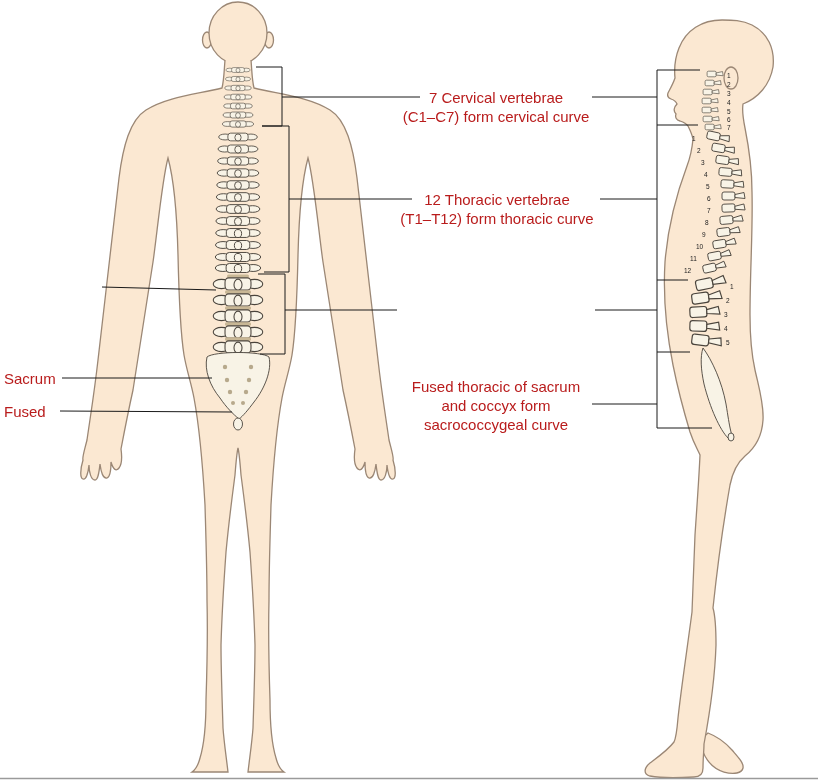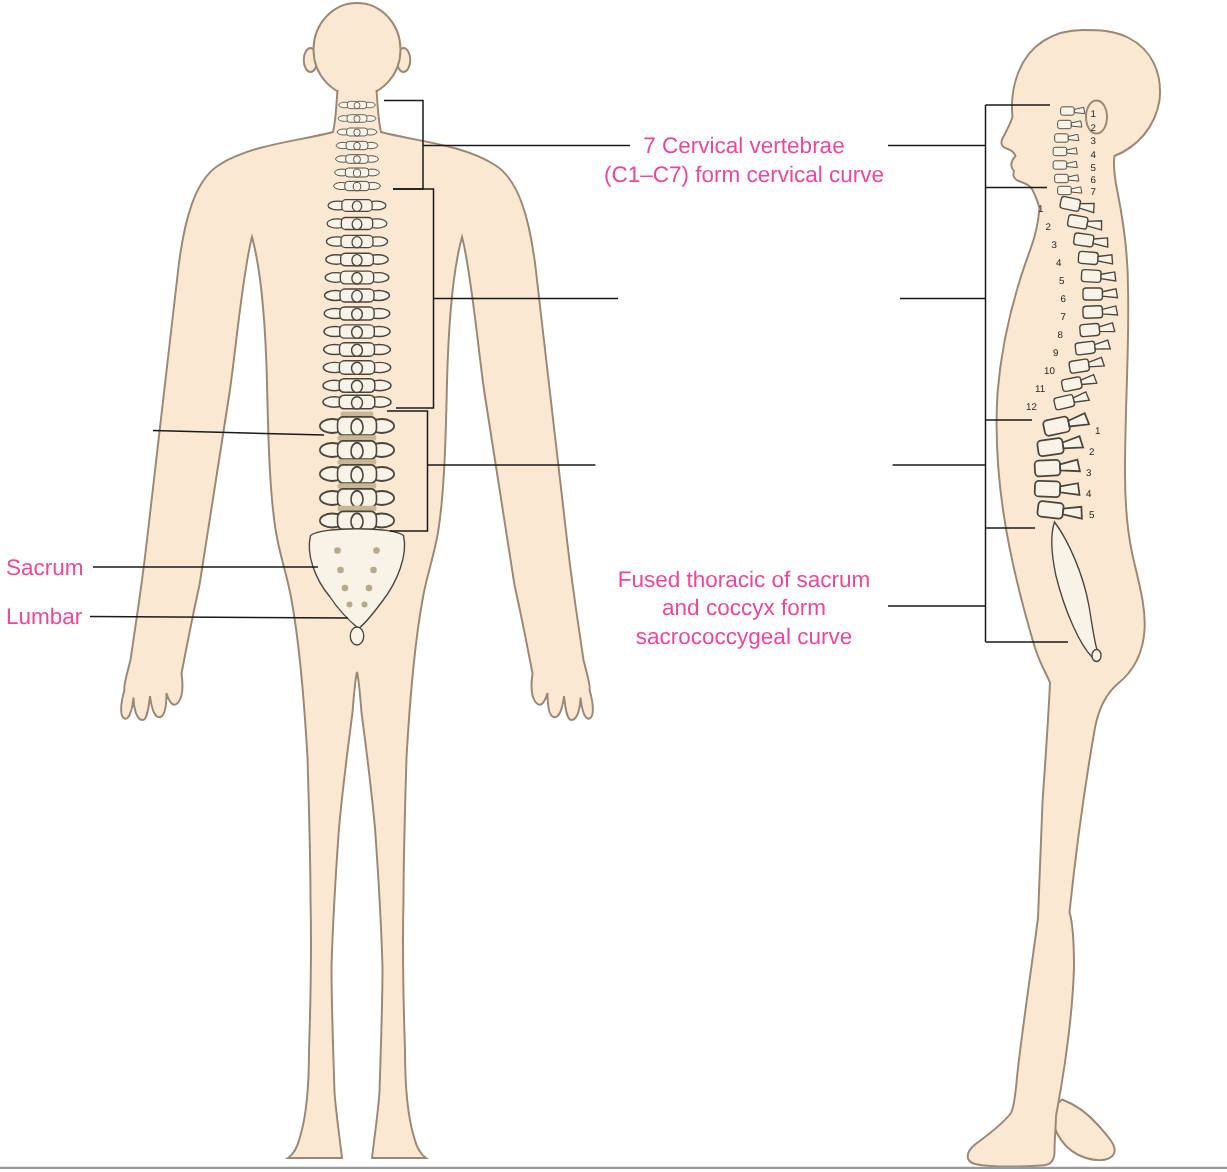--- a/index.html
+++ b/index.html
@@ -2,21 +2,21 @@
 <html><head>
 <meta charset="utf-8">
 <style>
   html,body{margin:0;padding:0;background:#fff;}
   .canvas{
     position:relative;width:818px;height:781px;background:#ffffff;
     font-family:"Liberation Sans",sans-serif;overflow:hidden;
   }
   .canvas svg{position:absolute;left:0;top:0;}
   .label{
-    position:absolute;color:#ec4899;font-size:15px;line-height:19px;
+    position:absolute;color:#b91c1c;font-size:15px;line-height:19px;
     white-space:pre-line;
   }
   .label.center{text-align:center;}
   .skin{fill:#fbe8d2;stroke:#9b8775;stroke-width:1.3;}
   .bone{fill:#f8f3e6;stroke:#4a443c;stroke-width:0.9;}
   .disc{fill:#c8b795;stroke:none;}
   .ann{stroke:#1a1a1a;stroke-width:1;fill:none;}
   .vnum{font-family:"Liberation Sans",sans-serif;font-size:6.5px;fill:#222;}
 </style>
 </head>
@@ -308,24 +308,26 @@
     <line x1="595" y1="310" x2="657" y2="310"></line>
     <line x1="592" y1="404" x2="657" y2="404"></line>
   </g>
 
   <line x1="0" y1="778.5" x2="818" y2="778.5" stroke="#9a9a9a" stroke-width="1.5"></line>
 </svg>
 
 
 <div class="label" style="left:4px;top:369px;width:90px;">Sacrum</div>
 
-<div class="label" style="left:4px;top:402px;width:90px;">Lumbar</div>
+<div class="label" style="left:4px;top:402px;width:90px;">Fused</div>
 
 <div class="label center" style="left:381px;top:88px;width:230px;">7 Cervical vertebrae
 (C1–C7) form cervical curve</div>
 
+<div class="label center" style="left:381px;top:190px;width:232px;">12 Thoracic vertebrae
+(T1–T12) form thoracic curve</div>
 
 
 <div class="label center" style="left:386px;top:377px;width:220px;">Fused thoracic of sacrum
 and coccyx form
 sacrococcygeal curve</div>
 
 </div>
 
 </body></html>

